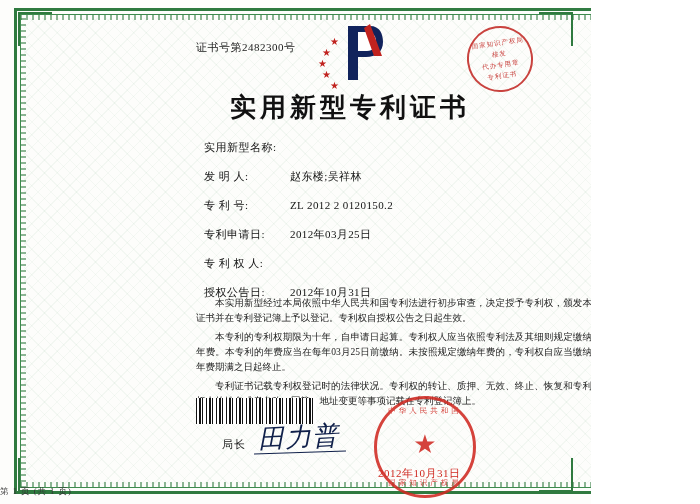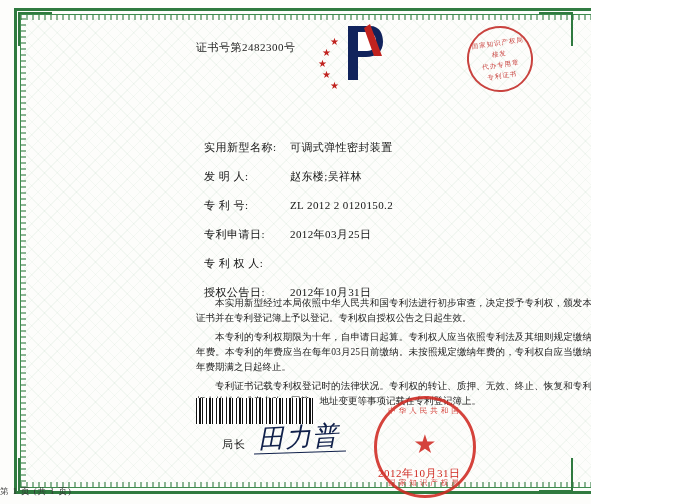--- a/index.html
+++ b/index.html
@@ -330,25 +330,25 @@
     </svg>
   </div>
 
   <div class="seal-top">
     <div class="t l1">国家知识产权局</div>
     <div class="t l2">核发</div>
     <div class="t l3">代办专用章</div>
     <div class="t l4">专利证书</div>
   </div>
 
+  <div class="title">实用新型专利证书</div>
 
   <div class="fields">
     <div class="field-row">
       <div class="field-label">实用新型名称:</div>
-      <div class="field-value">可调式弹性密封装置</div>
     </div>
     <div class="field-row">
       <div class="field-label">发 明 人:</div>
       <div class="field-value">赵东楼;吴祥林</div>
     </div>
     <div class="field-row">
       <div class="field-label">专 利 号:</div>
       <div class="field-value">ZL 2012 2 0120150.2</div>
     </div>
     <div class="field-row">

